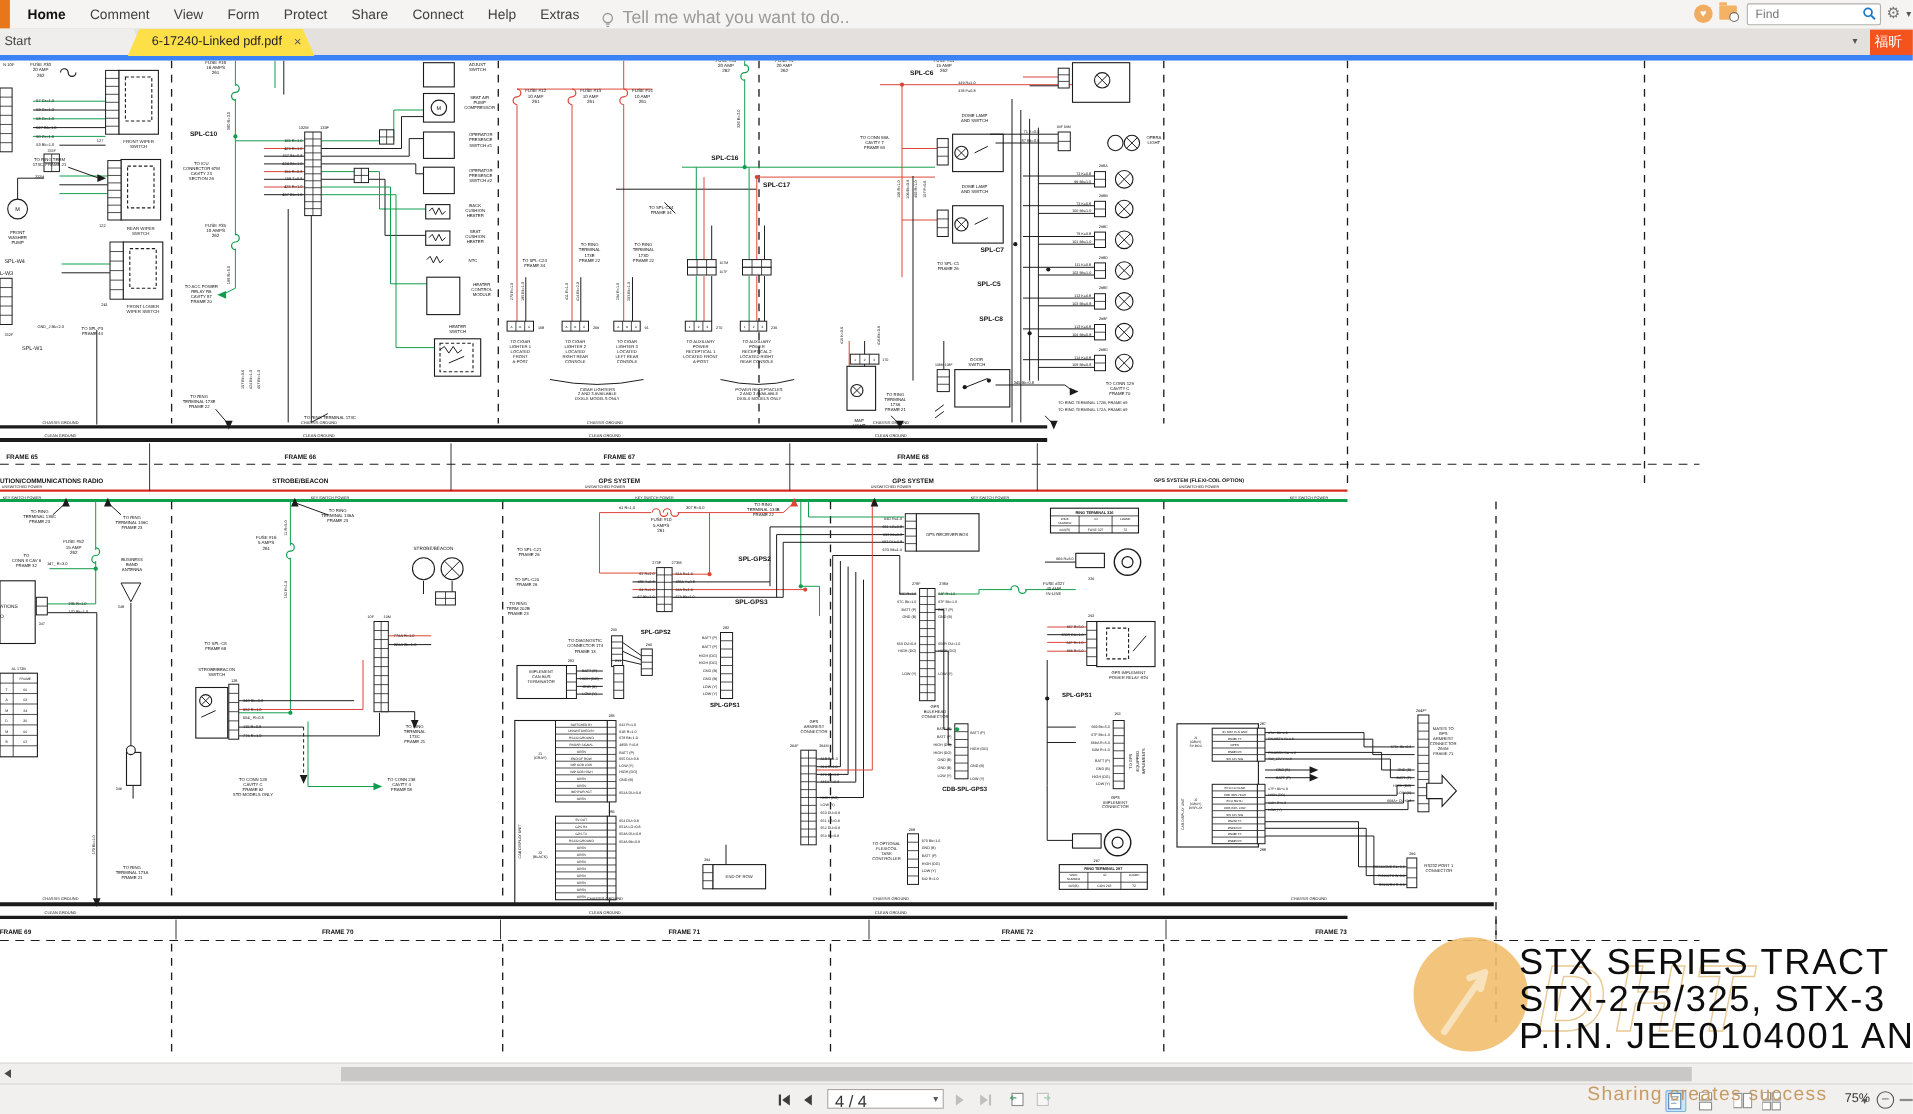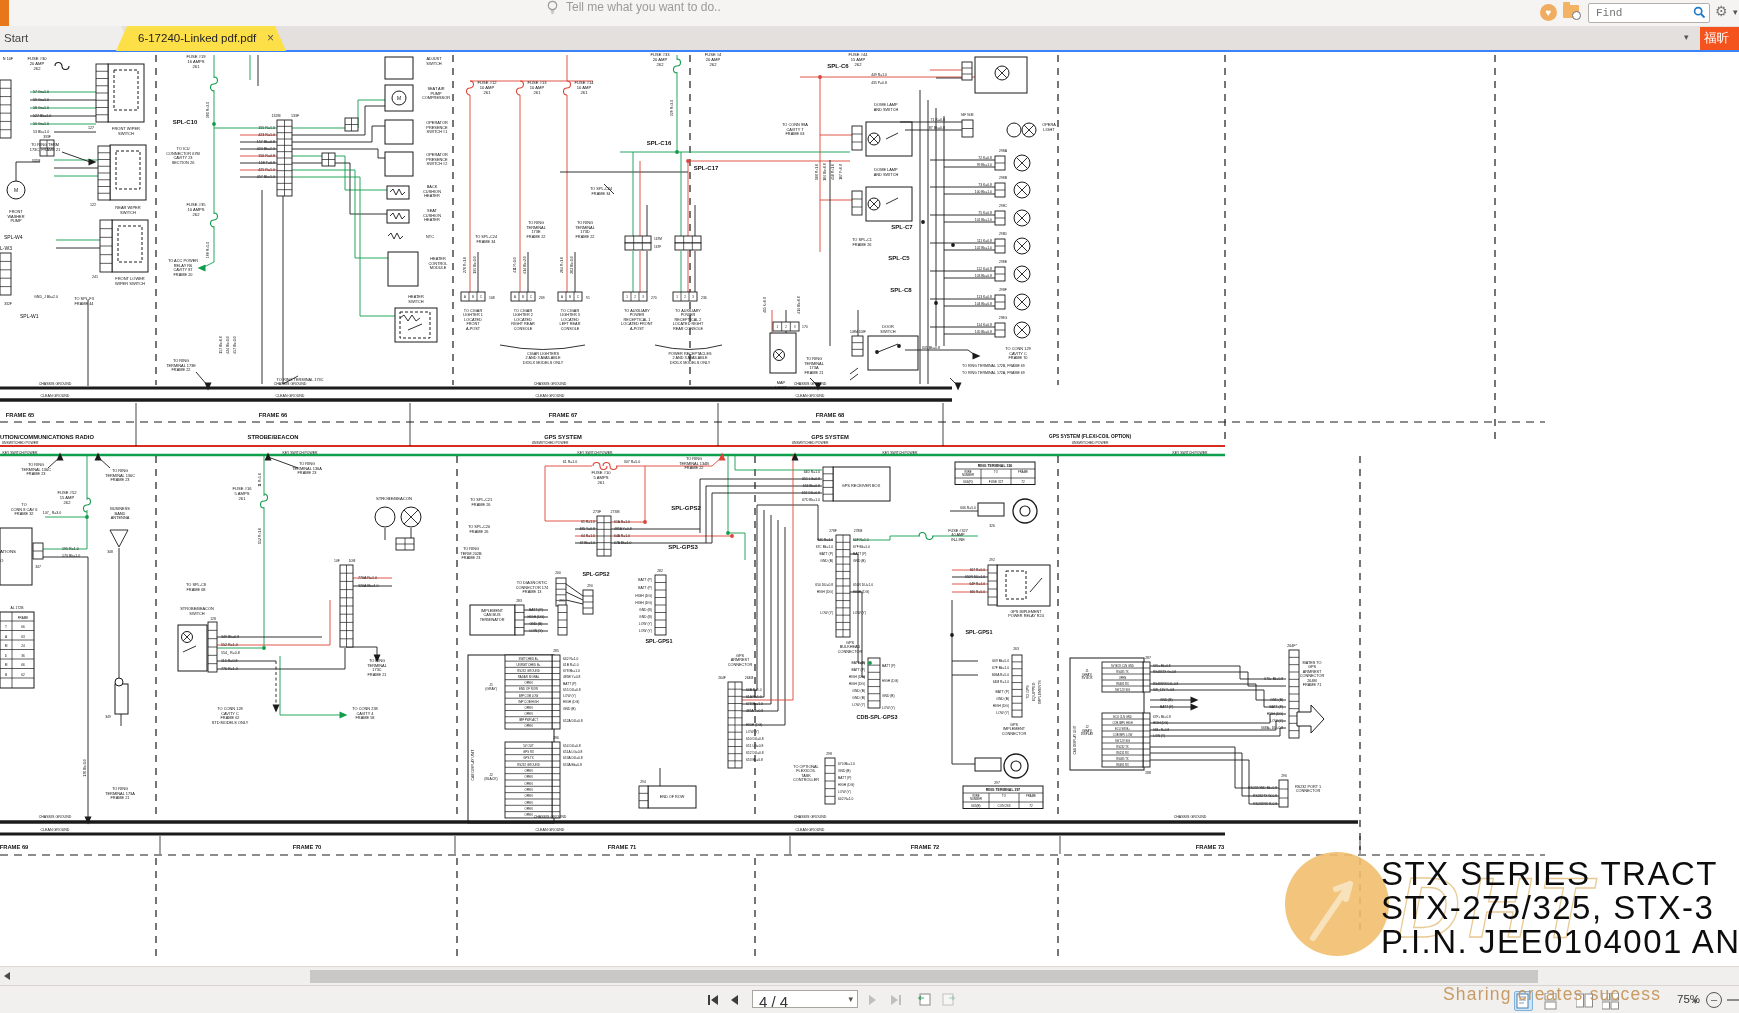--- a/index.html
+++ b/index.html
@@ -3,34 +3,34 @@
 <meta charset="utf-8">
 <style>
   html,body{margin:0;padding:0;overflow:hidden;}
   .app{position:relative;width:1739px;height:1013px;background:#fff;font-family:"Liberation Sans",sans-serif;overflow:hidden;}
   
   .menubar{position:absolute;top:0;left:0;width:1739px;height:26px;background:#f5f4f2;border-bottom:1px solid #e7e4e1;z-index:40;}
   .appcorner{position:absolute;left:0;top:0;width:9px;height:26px;background:#e8771c;}
   .menu-items{position:absolute;left:14px;top:0;height:26px;display:flex;align-items:center;}
   .menu-items span{padding:0 11px;font-size:12.5px;color:#3f3f3f;cursor:default;}
   .menu-items span.active{color:#111;font-weight:bold;}
-  .assistant{position:absolute;left:546px;top:0;height:26px;display:flex;align-items:flex-start;color:#9a9a9a;font-size:12px;}
+  .assistant{position:absolute;left:546px;top:0;height:26px;display:flex;align-items:flex-end;color:#9a9a9a;font-size:16px;}
   .assistant svg{margin-right:7px;}
   .icon-heart{position:absolute;left:1540px;top:4px;width:17px;height:17px;border-radius:50%;background:#f0ad62;color:#fff;font-size:10px;text-align:center;line-height:17px;}
   .icon-folder{position:absolute;left:1563px;top:5px;width:16px;height:13px;background:#f3b264;border-radius:1px;}
   .icon-folder:before{content:"";position:absolute;left:0;top:-3px;width:7px;height:3px;background:#f3b264;border-radius:1px 1px 0 0;}
   .icon-folder .mag{position:absolute;right:-2px;bottom:-2px;width:7px;height:7px;border:1.5px solid #6f6f6f;border-radius:50%;background:#fff;}
   .findbox{position:absolute;left:1588px;top:3px;width:120px;height:18px;background:#fff;border:1px solid #b3b0ac;border-radius:2px;}
-  .findbox input{position:absolute;left:5px;top:1px;width:92px;height:14px;border:none;outline:none;font-size:11px;color:#8a8a8a;font-family:Liberation Mono, monospace;background:transparent;}
+  .findbox input{position:absolute;left:5px;top:1px;width:92px;height:14px;border:none;outline:none;font-size:11px;color:#8a8a8a;font-family:Liberation Sans, sans-serif;background:transparent;}
   .findbox svg{position:absolute;right:3px;top:2px;}
   .icon-gear{position:absolute;left:1715px;top:3px;font-size:14px;color:#777;}
   .caret{color:#555;font-size:9px;}
   .menucaret{position:absolute;left:1733px;top:7px;}
   
-  .tabbar{position:absolute;top:26px;left:0;width:1739px;height:24px;background:#e3e0dd;border-bottom:2px solid #3b82f6;z-index:40;}
+  .tabbar{position:absolute;top:26px;left:0;width:1739px;height:24px;background:#e3e0dd;border-bottom:5px solid #3b82f6;z-index:40;}
   .tab-start{position:absolute;left:-18px;top:0;width:150px;height:24px;background:#f0eeec;clip-path:polygon(0 0,calc(100% - 11px) 0,100% 100%,0 100%);font-size:11.5px;color:#444;line-height:24px;padding-left:22px;box-sizing:border-box;}
   .tab-doc{position:absolute;left:116px;top:0;width:170px;height:25px;background:#fde047;clip-path:polygon(11px 0,calc(100% - 11px) 0,100% 100%,0 100%);font-size:11.5px;color:#222;line-height:24px;padding-left:22px;box-sizing:border-box;}
   .tab-close{position:absolute;right:12px;top:0;font-size:12px;color:#555;line-height:24px;}
   .tabcaret{position:absolute;left:1684px;top:6px;}
   .brand{position:absolute;left:1700px;top:1px;width:39px;height:23px;background:#f4531d;color:#fff;font-size:12.5px;line-height:23px;padding-left:4px;overflow:hidden;white-space:nowrap;}
   
   #dsvg{position:absolute;left:0;top:0;z-index:1;font-family:"Liberation Sans",sans-serif;}
   .titleblock{position:absolute;left:1381px;top:857px;z-index:2;font-size:33px;line-height:34px;letter-spacing:1.5px;color:#0d0d0d;white-space:nowrap;}
   #wsvg{position:absolute;left:0;top:0;z-index:60;pointer-events:none;}
   
@@ -1239,20 +1239,31 @@
   </svg>
 
   <div class="titleblock">
     <div>STX SERIES TRACT</div>
     <div>STX-275/325, STX-3</div>
     <div>P.I.N. JEE0104001 AN</div>
   </div>
 
   <div class="menubar">
     <div class="appcorner"></div>
+    <div class="menu-items" id="menuItems">
+        <span class="active">Home</span>
+        <span>Comment</span>
+        <span>View</span>
+        <span>Form</span>
+        <span>Protect</span>
+        <span>Share</span>
+        <span>Connect</span>
+        <span>Help</span>
+        <span>Extras</span>
+      </div>
     <div class="assistant">
       <svg width="13" height="15" viewBox="0 0 13 15">
           <circle cx="6.5" cy="5.5" r="4.2" fill="none" stroke="#9a9a9a" stroke-width="1.2"></circle>
           <path d="M4.8,11 h3.4 M5.3,13 h2.4" stroke="#9a9a9a" stroke-width="1.2" fill="none"></path>
         </svg>
       <span>Tell me what you want to do..</span>
     </div>
     <div class="icon-heart">♥</div>
     <div class="icon-folder">
         <span class="mag"></span>

